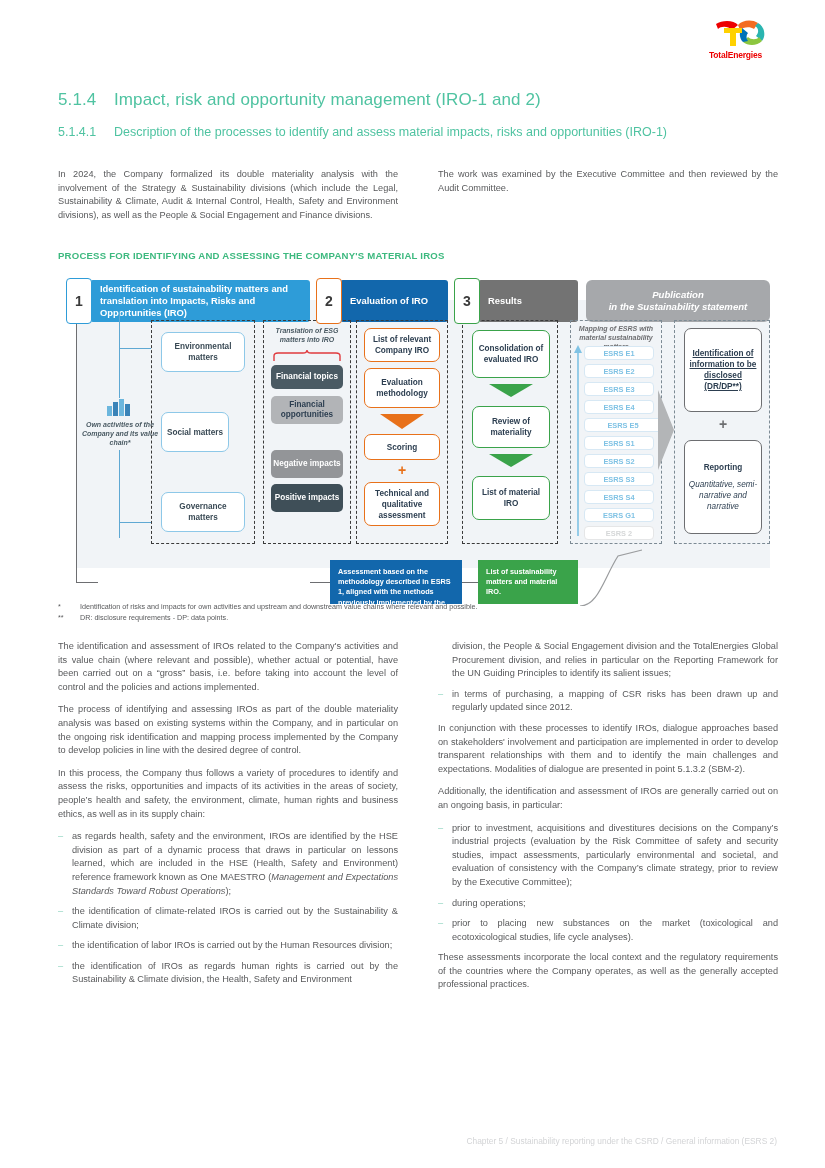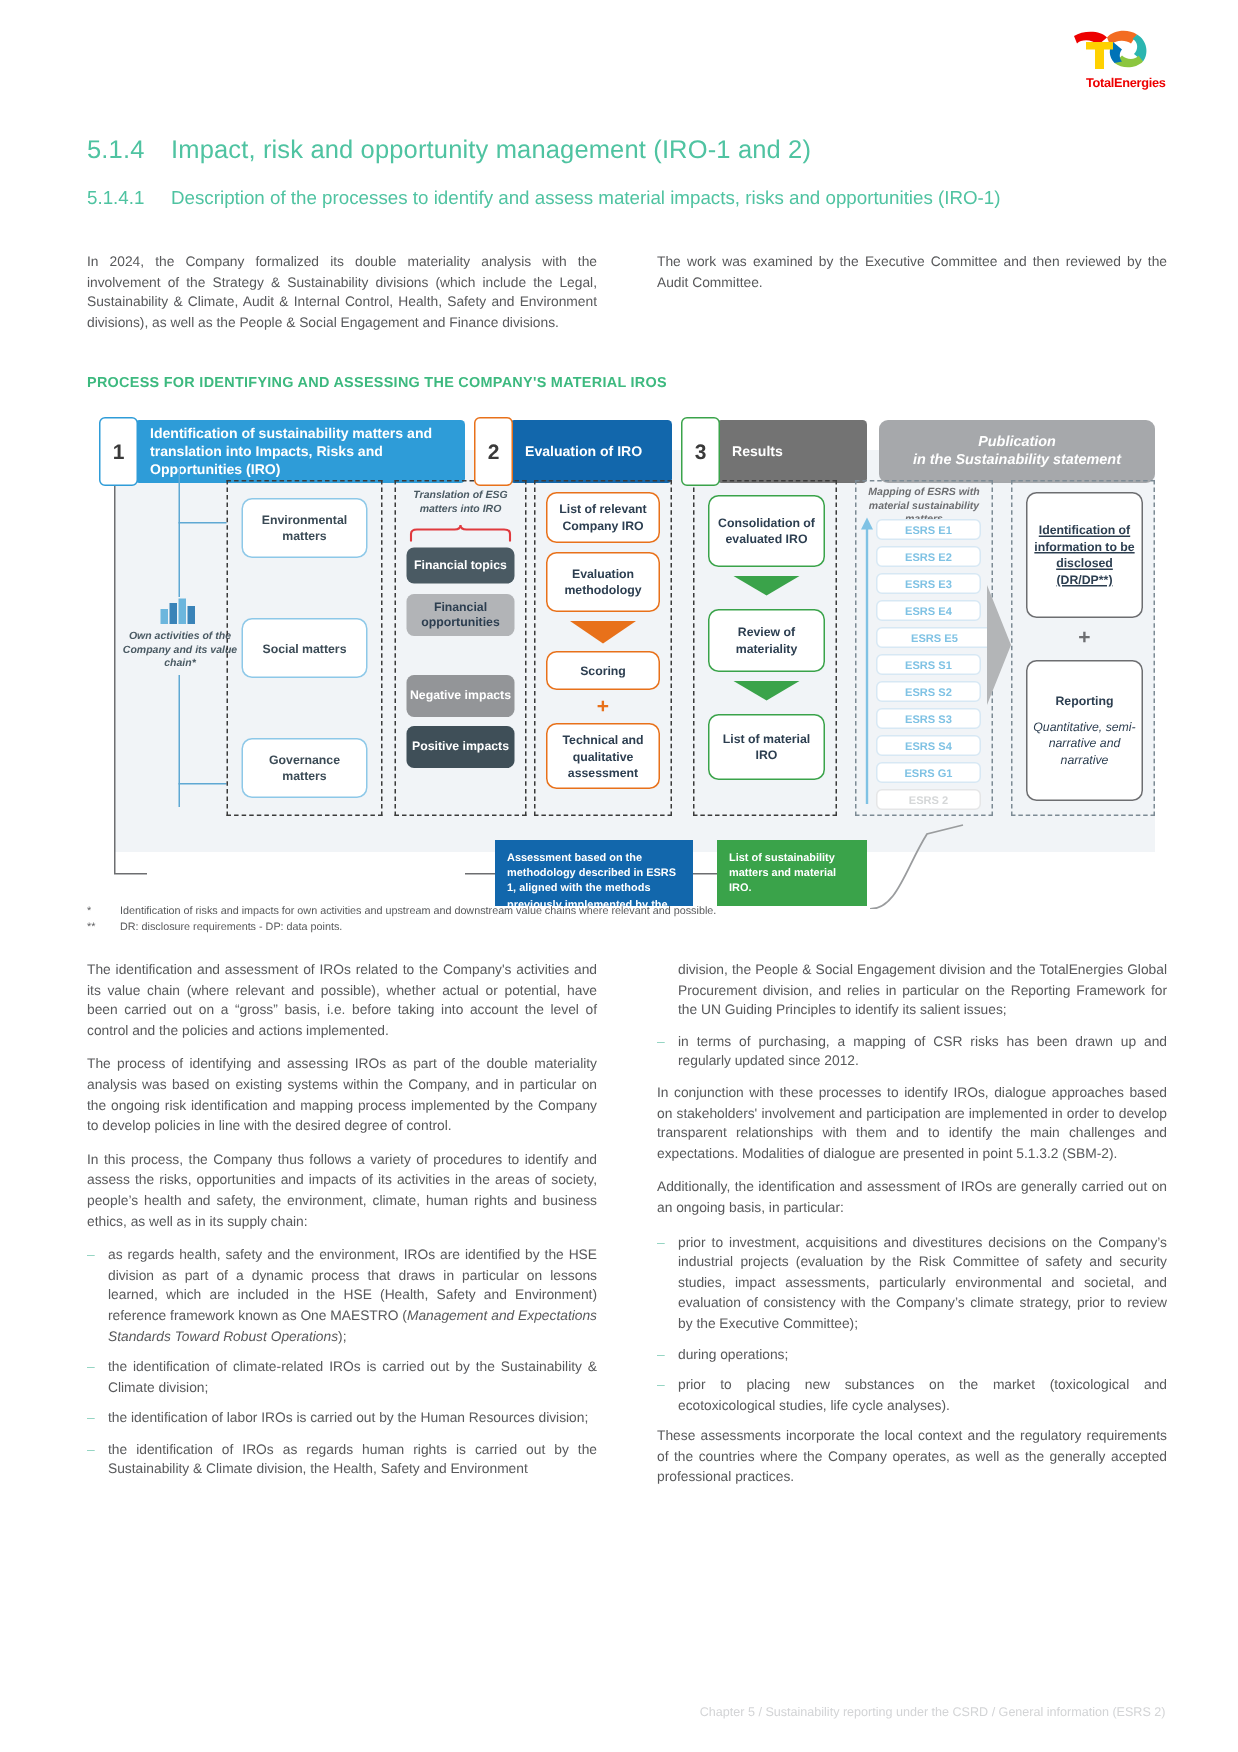--- a/index.html
+++ b/index.html
@@ -4,21 +4,21 @@
 <style>
   html,body{margin:0;padding:0;}
   body{
     width:825px;height:1168px;background:#ffffff;
     font-family:"Liberation Sans", sans-serif;
     color:#58595b;position:relative;overflow:hidden;
   }
   .page{position:relative;width:825px;height:1168px;}
 
   
-  .logo{position:absolute;right:48px;top:18px;width:68px;text-align:right;}
+  .logo{position:absolute;right:48px;top:18px;width:68px;text-align:left;}
   .logo svg{display:block;margin:0 auto;}
   .logo .wordmark{font-size:8.5px;font-weight:bold;color:#ed0000;letter-spacing:-.2px;margin-top:2px;}
 
   
   .h1{position:absolute;left:58px;top:90px;width:720px;color:#4fc3a1;
       font-size:17px;font-weight:400;letter-spacing:.1px;}
   .h1 .num{display:inline-block;width:56px;}
   .h2{position:absolute;left:58px;top:124px;width:720px;color:#4fc3a1;
       font-size:12.5px;font-weight:400;line-height:17px;}
   .h2 .num{position:absolute;left:0;top:0;width:56px;}
@@ -178,21 +178,21 @@
     </svg>
     <div class="caption" style="left:22px;top:148px;width:80px;">Own activities of the Company and its value chain*</div>
 
     <div class="ln" style="left:61px;top:40px;width:1.3px;height:86px;"></div>
     <div class="ln" style="left:61px;top:178px;width:1.3px;height:88px;"></div>
     <div class="ln" style="left:61px;top:76px;width:32px;height:1.3px;"></div>
     <div class="ln" style="left:61px;top:250px;width:32px;height:1.3px;"></div>
 
     <div class="dashbox" style="left:93px;top:48px;width:104px;height:224px;"></div>
     <div class="nodebox blueb" style="left:103px;top:60px;width:84px;height:40px;">Environmental matters</div>
-    <div class="nodebox blueb" style="left:103px;top:140px;width:84px;height:40px;text-align:right;">Social matters</div>
+    <div class="nodebox blueb" style="left:103px;top:140px;width:68px;height:40px;text-align:right;">Social matters</div>
     <div class="nodebox blueb" style="left:103px;top:220px;width:84px;height:40px;">Governance matters</div>
 
     <div class="dashbox" style="left:205px;top:48px;width:88px;height:224px;"></div>
     <div class="caption" style="left:211px;top:54px;width:76px;">Translation of ESG matters into IRO</div>
     <svg style="position:absolute;left:214px;top:78px;" width="70" height="12" viewBox="0 0 70 12">
       <path d="M2 11 L2 6 Q2 3 6 3 L31 3 Q35 3 35 0 Q35 3 39 3 L64 3 Q68 3 68 6 L68 11" fill="none" stroke="#e03a3e" stroke-width="1.4"></path>
     </svg>
     <div class="pill dark" style="left:213px;top:93px;width:72px;height:24px;">Financial topics</div>
     <div class="pill mid" style="left:213px;top:124px;width:72px;height:28px;">Financial opportunities</div>
     <div class="pill mid2" style="left:213px;top:178px;width:72px;height:28px;text-align:center;">Negative impacts</div>

